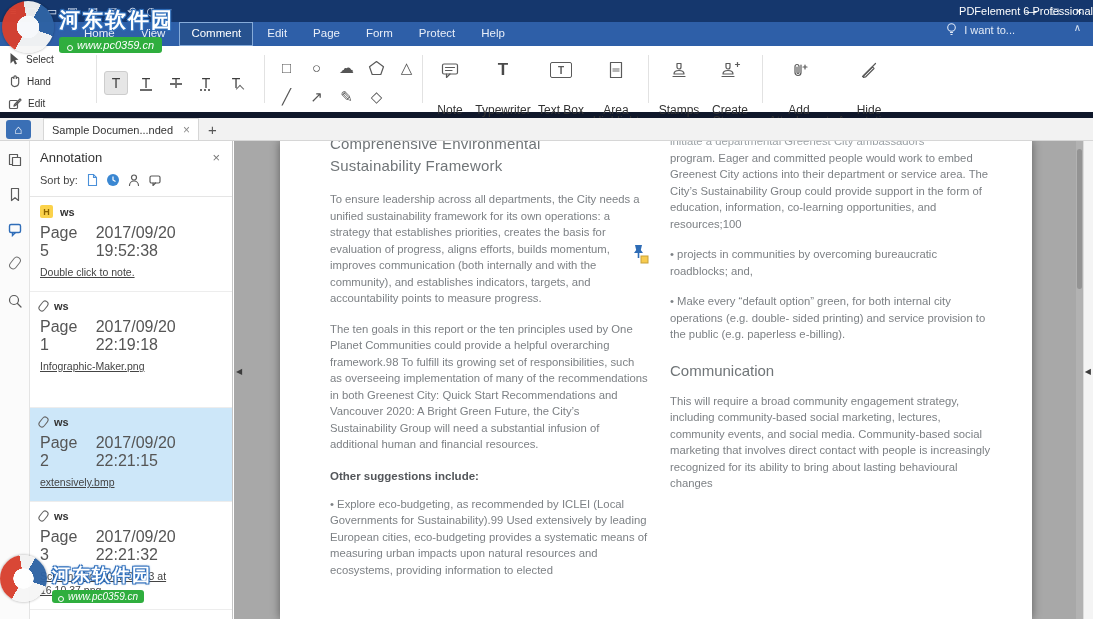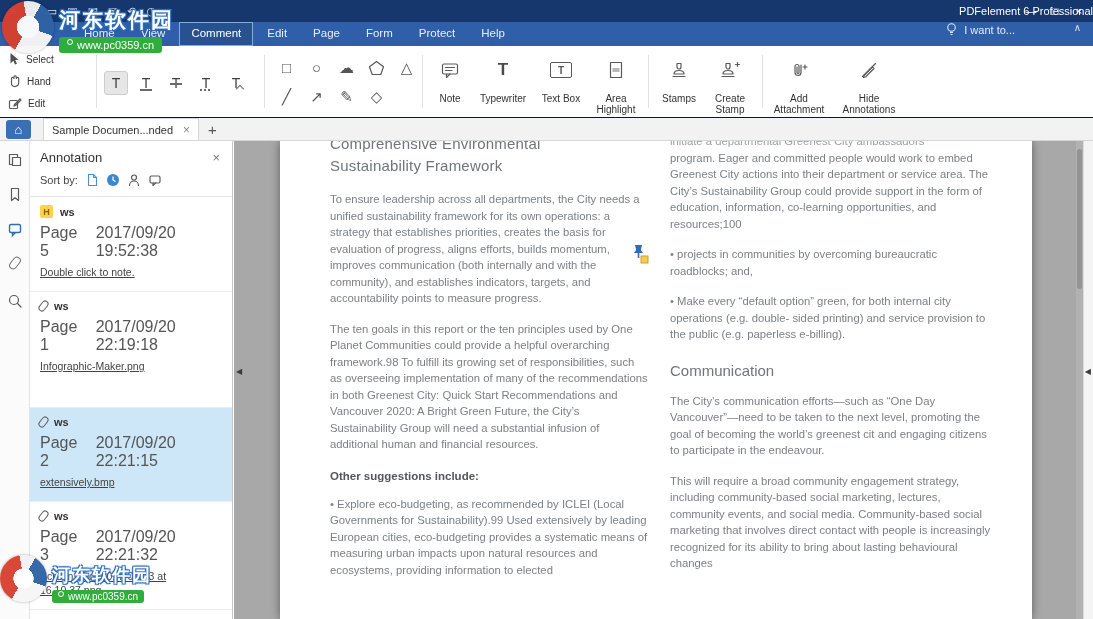--- a/index.html
+++ b/index.html
@@ -17,38 +17,38 @@
 
   
   .menubar{position:absolute;left:0;top:22px;width:100%;height:24px;background:#2e5fa8;display:flex;}
   .mtabs{display:flex;margin-left:72px;gap:2px;}
   .mtab{padding:4px 12px;font-size:11.5px;color:#e8eef8;line-height:14px;}
   .mtab.active{background:#27528f;border:1px solid #86abd9;padding:3px 11px;color:#fff;}
   .iwt{position:absolute;right:78px;display:flex;align-items:center;gap:6px;font-size:11px;color:#e3ebf7;}
   .mb-collapse{position:absolute;right:12px;font-size:10px;color:#d5e1f2;}
 
   
-  .toolbar{position:absolute;left:0;top:46px;width:100%;height:72px;background:#fff;border-bottom:1px solid #0f172a;}
+  .toolbar{position:absolute;left:0;top:46px;width:100%;height:72px;background:#fff;border-bottom:6px solid #0f172a;}
   .sep{position:absolute;top:9px;bottom:9px;width:1px;background:#e2e2e2;}
   .tg-left{position:absolute;left:8px;top:2px;}
   .trow{display:flex;align-items:center;gap:6px;height:22px;font-size:10px;color:#333;}
   .ttools{position:absolute;left:104px;top:25px;display:flex;gap:6px;}
   .ttool{width:24px;height:24px;position:relative;display:flex;align-items:center;justify-content:center;font-size:14px;color:#3f3f3f;border-radius:3px;border:1px solid transparent;}
   .ttool.selected{background:#e6e6e6;border-color:#cdcdcd;}
   .tbar{position:absolute;left:5px;right:5px;height:2px;background:#6b6b6b;}
   .u .tbar{bottom:3px;}
   .s .tbar{top:11px;}
   .q .tbar{bottom:3px;background:repeating-linear-gradient(90deg,#6b6b6b 0 2px,transparent 2px 4px);}
   .caret-mark{position:absolute;bottom:2px;right:4px;width:6px;height:6px;border-left:1.4px solid #6b6b6b;border-top:1.4px solid #6b6b6b;transform:rotate(45deg);}
   .shapes{position:absolute;left:278px;top:7px;}
   .srow{display:flex;align-items:center;height:29px;gap:13px;font-size:15px;color:#555;}
   .srow>span{width:17px;text-align:center;}
   .tblock{position:absolute;top:9px;display:flex;flex-direction:column;align-items:center;}
   .ticon{height:30px;display:flex;align-items:center;justify-content:center;color:#4a4a4a;}
-  .tlabel{font-size:10px;color:#333;line-height:11px;text-align:center;margin-top:8px;}
+  .tlabel{font-size:12px;color:#333;line-height:11px;text-align:center;margin-top:20px;}
   .tglyph{font-size:17px;font-weight:bold;color:#4a4a4a;}
   .tboxicon{width:22px;height:16px;border:1.2px solid #5a5a5a;border-radius:2px;display:flex;align-items:center;justify-content:center;font-size:10px;font-weight:bold;color:#5a5a5a;}
 
   
   .doctabs{position:absolute;left:0;top:118px;width:100%;height:23px;background:#f2f2f2;border-bottom:1px solid #d6d6d6;display:flex;align-items:center;}
   .home-btn{width:25px;height:19px;margin-left:6px;background:#3a6fb5;border-radius:3px;color:#fff;font-size:13px;display:flex;align-items:center;justify-content:center;line-height:1;}
   .doc-tab{height:22px;margin-left:12px;padding:0 8px;background:#fff;border:1px solid #d6d6d6;border-bottom:none;display:flex;align-items:center;gap:10px;font-size:11px;color:#333;}
   .tab-close{color:#8a8a8a;font-size:12px;line-height:1;}
   .tab-add{margin-left:9px;font-size:15px;color:#555;line-height:1;}
 
@@ -98,21 +98,21 @@
       conic-gradient(from 210deg,#d8402f 0 140deg,#f2f2f2 140deg 180deg,#2e63a4 180deg 260deg,#f6f6f6 260deg 360deg);
     box-shadow:0 0 3px rgba(0,0,0,.35);}
   .wm-top .wm-logo{width:52px;height:52px;}
   .wm-bottom .wm-logo{width:47px;height:47px;}
   .wm-col{display:flex;flex-direction:column;gap:3px;margin-top:5px;}
   .wm-bottom .wm-col{margin-top:8px;}
   .wm-name{font-weight:bold;color:#fff;letter-spacing:2px;
     text-shadow:1px 1px 0 #2f6fbc,-1px -1px 0 #2f6fbc,1px -1px 0 #2f6fbc,-1px 1px 0 #2f6fbc,0 0 3px #2f6fbc;}
   .wm-top .wm-name{font-size:21px;}
   .wm-bottom .wm-name{font-size:18px;}
-  .wm-site{display:flex;align-items:flex-start;gap:4px;background:#2fae3e;color:#fff;border-radius:3px;align-self:flex-start;}
+  .wm-site{display:flex;align-items:flex-end;gap:4px;background:#2fae3e;color:#fff;border-radius:3px;align-self:flex-start;font-style:italic;}
   .wm-top .wm-site{font-size:11px;padding:2px 8px;}
   .wm-bottom .wm-site{font-size:10px;padding:1px 6px;}
   .wm-dot{width:6px;height:6px;border:1px solid #fff;border-radius:50%;}
 </style>
 </head>
 <body>
 
 <div class="titlebar">
   <div class="tb-icons">
     <span>≡</span>
@@ -438,21 +438,20 @@
       <div class="pdf-p">The ten goals in this report or the ten principles used by One Planet Communities could provide a helpful overarching framework.98 To fulfill its growing set of responsibilities, such as overseeing implementation of many of the recommendations in both Greenest City: Quick Start Recommendations and Vancouver 2020: A Bright Green Future, the City’s Sustainability Group will need a substantial infusion of additional human and financial resources.</div>
       <div class="pdf-sub">Other suggestions include:</div>
       <div class="pdf-p">• Explore eco-budgeting, as recommended by ICLEI (Local Governments for Sustainability).99 Used extensively by leading European cities, eco-budgeting provides a systematic means of measuring urban impacts upon natural resources and ecosystems, providing information to elected</div>
     </div>
     <div class="colR">
       <div class="frag">initiate a departmental Greenest City ambassadors</div>
       <div class="pdf-p mt0">program. Eager and committed people would work to embed Greenest City actions into their department or service area. The City’s Sustainability Group could provide support in the form of education, information, co-learning opportunities, and resources;100</div>
       <div class="pdf-p">• projects in communities by overcoming bureaucratic roadblocks; and,</div>
       <div class="pdf-p">• Make every “default option” green, for both internal city operations (e.g. double- sided printing) and service provision to the public (e.g. paperless e-billing).</div>
       <div class="pdf-h2">Communication</div>
-      <div class="pdf-p">The City’s communication efforts—such as “One Day Vancouver”—need to be taken to the next level, promoting the goal of becoming the world’s greenest cit and engaging citizens to participate in the endeavour.</div>
       <div class="pdf-p">This will require a broad community engagement strategy, including community-based social marketing, lectures, community events, and social media. Community-based social marketing that involves direct contact with people is increasingly recognized for its ability to bring about lasting behavioural changes</div>
     </div>
     <div class="pin">
       <svg width="20" height="22">
           <path d="M6 2 h7 l-1.2 5 2.2 3 h-9 l2.2 -3 z" fill="#2e6cb6"></path>
           <line x1="9.5" y1="10" x2="9.5" y2="15" stroke="#2e6cb6" stroke-width="1.6"></line>
           <rect x="12" y="13" width="7" height="7" fill="#f8cb4e" stroke="#c7a13b"></rect>
         </svg>
     </div>
   </div>

